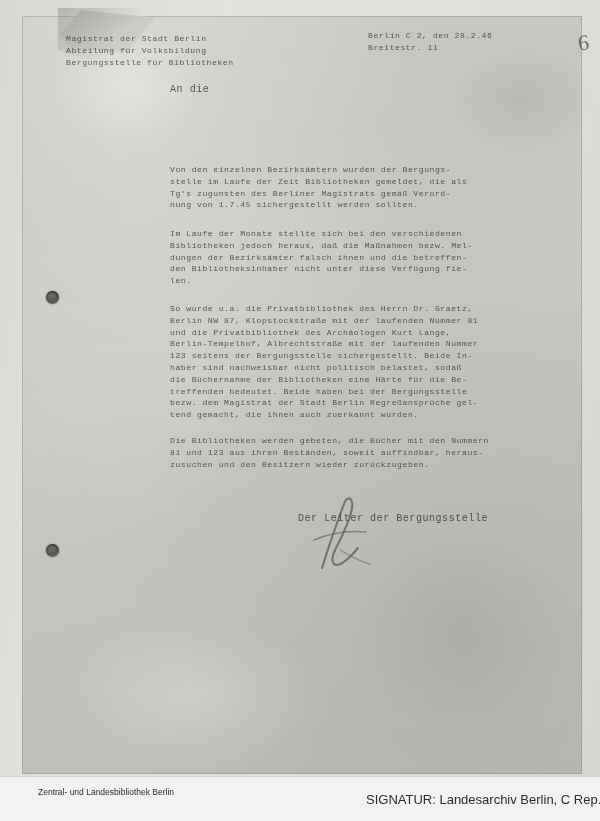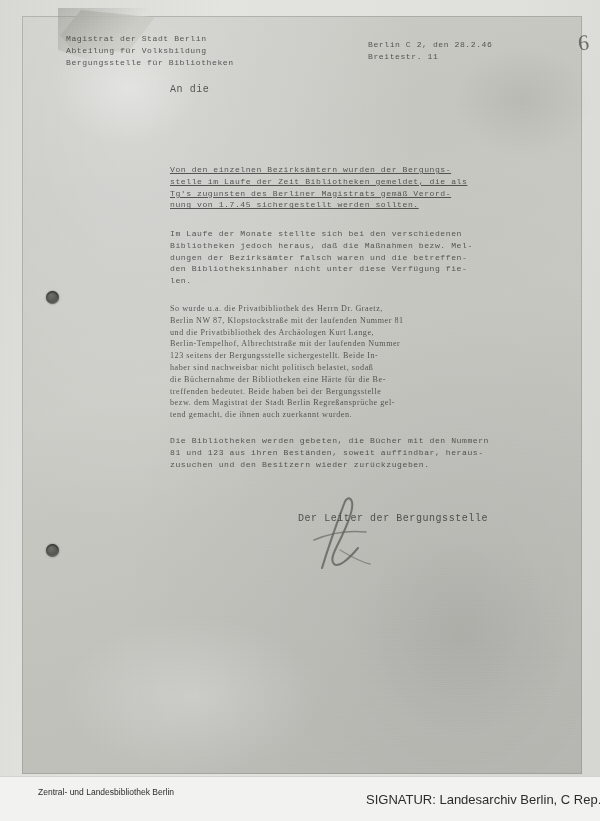--- a/index.html
+++ b/index.html
@@ -113,28 +113,28 @@
     position: absolute;
     white-space: pre;
     font-size: 8.1px;
     line-height: 11.8px;
     letter-spacing: 0.55px;
     color: #313130;
   }
 
   
   #letterhead { left: 66px;  top: 33px;  }
-  #dateline   { left: 368px; top: 39px;  }
+  #dateline   { left: 368px; top: 30px;  }
 
   #addr-to     { left: 170px; top: 84px; }
   #addr-list   { left: 210px; top: 96px; }
 
-  #para1 { left: 170px; top: 164px; text-decoration: underline; }
+  #para1 { left: 170px; top: 164px; }
   #para2 { left: 170px; top: 228px; }
-  #para3 { left: 170px; top: 303px; font-family: Liberation Serif, serif; }
+  #para3 { left: 170px; top: 303px; }
   #para4 { left: 170px; top: 435px; }
   #closing { left: 298px; top: 513px; }
 
   
   #page-number {
     position: absolute;
     left: 578px; top: 30px;
     font-family: "Liberation Serif", serif;
     font-size: 22px;
     color: #4a4a46;
@@ -225,21 +225,21 @@
     <div class="tline" id="addr-to">An die</div>
 
 
     <div class="block" id="para1">Von den einzelnen Bezirksämtern wurden der Bergungs-
 stelle im Laufe der Zeit Bibliotheken gemeldet, die als
 Tg's zugunsten des Berliner Magistrats gemäß Verord-
 nung von 1.7.45 sichergestellt werden sollten.</div>
 
     <div class="block" id="para2">Im Laufe der Monate stellte sich bei den verschiedenen
 Bibliotheken jedoch heraus, daß die Maßnahmen bezw. Mel-
-dungen der Bezirksämter falsch waren und die betreffen-
+dungen der Bezirksämter falsch ihnen und die betreffen-
 den Bibliotheksinhaber nicht unter diese Verfügung fie-
 len.</div>
 
     <div class="block" id="para3">So wurde u.a. die Privatbibliothek des Herrn Dr. Graetz,
 Berlin NW 87, Klopstockstraße mit der laufenden Nummer 81
 und die Privatbibliothek des Archäologen Kurt Lange,
 Berlin-Tempelhof, Albrechtstraße mit der laufenden Nummer
 123 seitens der Bergungsstelle sichergestellt. Beide In-
 haber sind nachweisbar nicht politisch belastet, sodaß
 die Büchernahme der Bibliotheken eine Härte für die Be-

